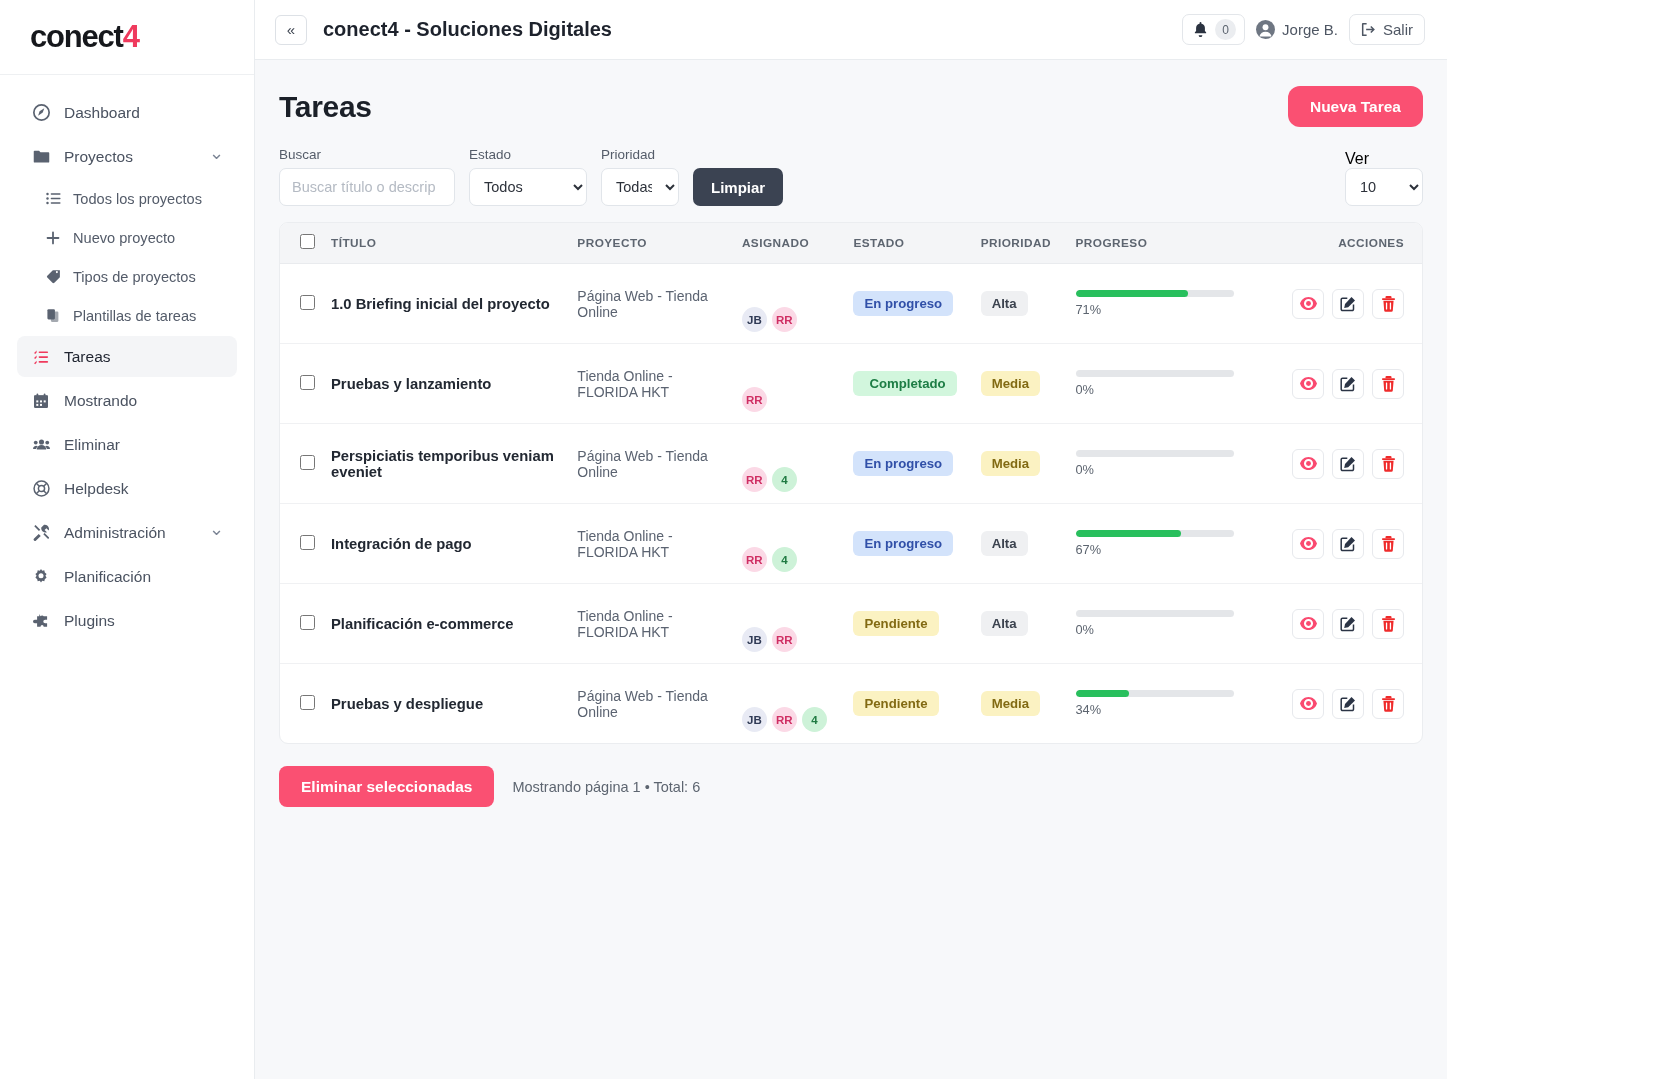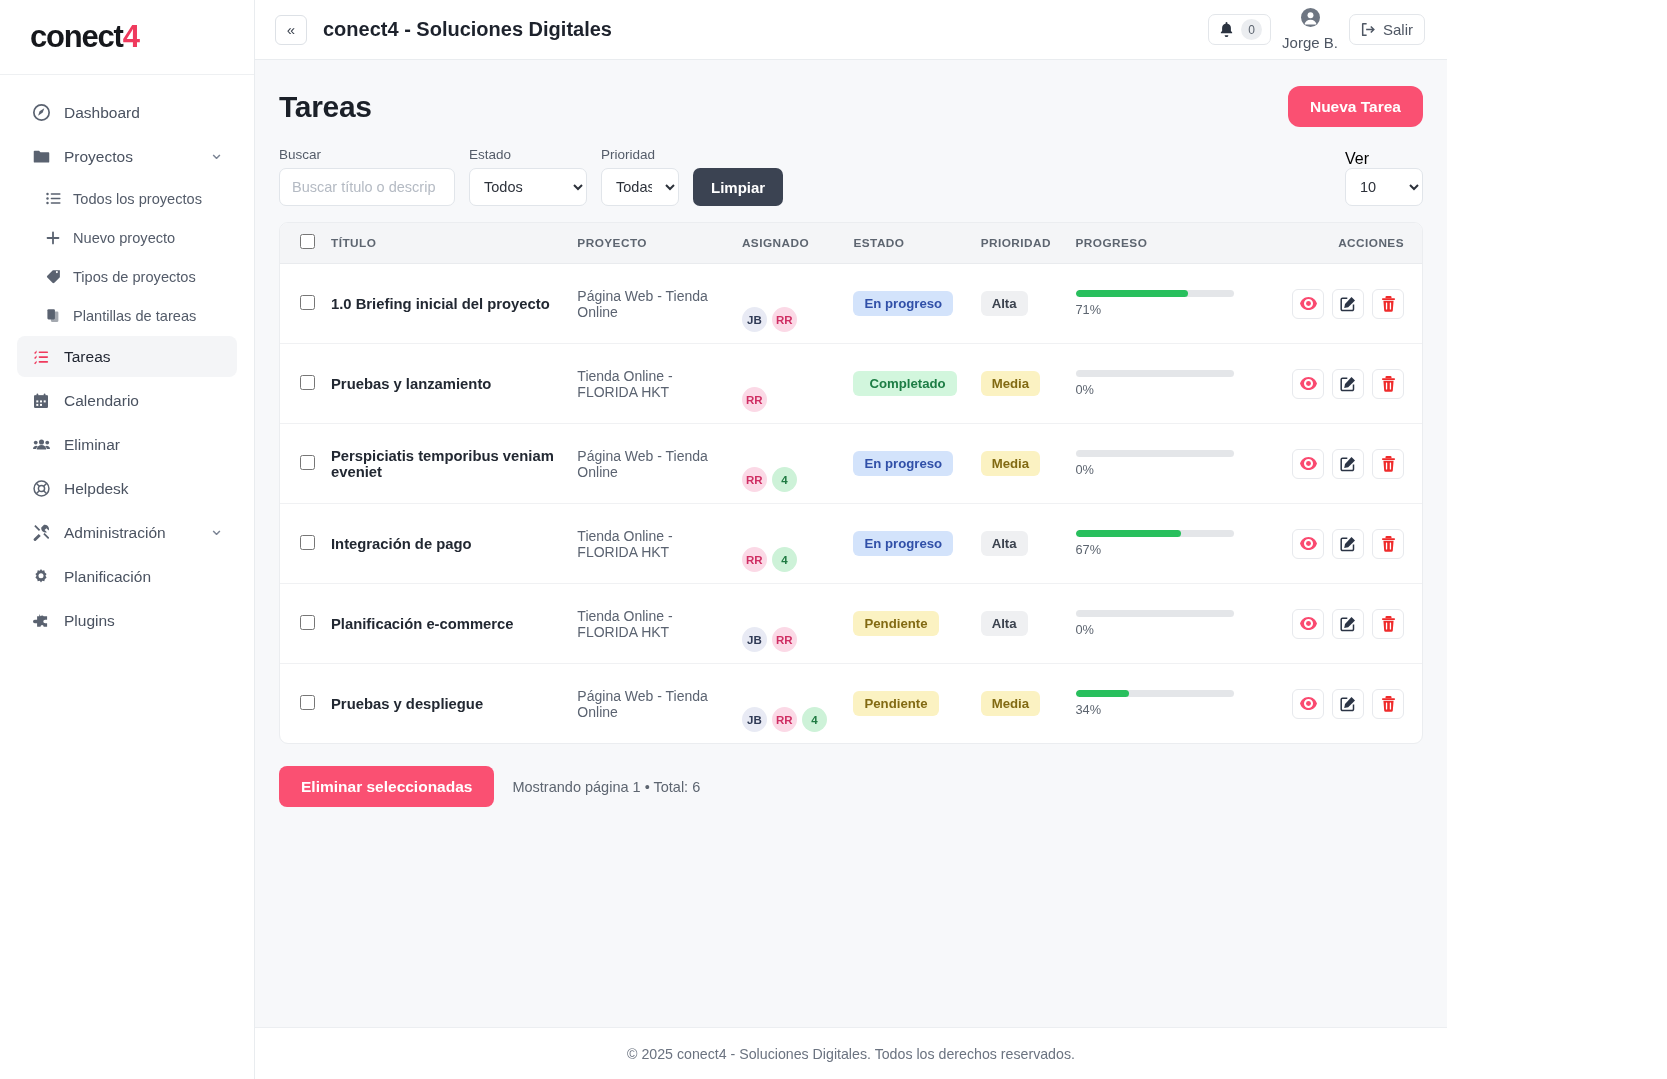--- a/index.html
+++ b/index.html
@@ -80,21 +80,21 @@
     background: #fff; display: flex; align-items: center; gap: 7px;
     padding: 0 8px 0 10px; cursor: pointer;
   }
   .notif-count {
     background: #ebedf0; color: #5c646f; border-radius: 50%;
     min-width: 21px; height: 21px; font-size: 12px;
     display: flex; align-items: center; justify-content: center; padding: 0 5px;
   }
   .user-chip {
     display: flex; align-items: center; gap: 7px;
-    font-size: 15px; color: #4e5663; cursor: pointer; flex-direction: column;
+    font-size: 15px; color: #4e5663; cursor: pointer;
   }
   .logout-btn {
     height: 31px; border: 1px solid #e3e6ea; border-radius: 7px;
     background: #fff; display: flex; align-items: center; gap: 7px;
     padding: 0 11px; font-size: 15px; color: #4e5663; cursor: pointer;
   }
 
   .content { flex: 1; padding: 26px 24px 0 24px; overflow: hidden; }
   .page-head { display: flex; align-items: center; margin-bottom: 20px; }
   .page-title { font-size: 30px; font-weight: 800; color: #1b2028; letter-spacing: -0.3px; }
@@ -298,21 +298,21 @@
               <rect x="1" y="2.3" width="14" height="3.2" rx="1.2" opacity=".6"></rect>
               <rect x="3.6" y=".6" width="1.6" height="3" rx=".7"></rect>
               <rect x="10.8" y=".6" width="1.6" height="3" rx=".7"></rect>
               <rect x="3.3" y="7.4" width="2" height="2" fill="#fff"></rect>
               <rect x="7" y="7.4" width="2" height="2" fill="#fff"></rect>
               <rect x="10.7" y="7.4" width="2" height="2" fill="#fff"></rect>
               <rect x="3.3" y="10.9" width="2" height="2" fill="#fff"></rect>
               <rect x="7" y="10.9" width="2" height="2" fill="#fff"></rect>
             </svg>
           </span>
-          <span class="lbl">Calendario</span>
+          <span class="lbl">Mostrando</span>
         </div>
         <div class="nav-item">
           <span class="ico">
             <svg width="17" height="17" viewBox="0 0 18 16" fill="currentColor">
               <circle cx="9" cy="5.3" r="2.7"></circle>
               <path d="M4 13.4a5 5 0 0 1 10 0z"></path>
               <circle cx="2.9" cy="6" r="2"></circle>
               <path d="M0 12.7a3.3 3.3 0 0 1 5-2.8 6.5 6.5 0 0 0-1.7 2.8z"></path>
               <circle cx="15.1" cy="6" r="2"></circle>
               <path d="M18 12.7a3.3 3.3 0 0 0-5-2.8 6.5 6.5 0 0 1 1.7 2.8z"></path>
@@ -758,17 +758,14 @@
         </table>
       </div>
 
       <div class="below">
         <button class="del-sel-btn">Eliminar seleccionadas</button>
         <span class="count-text">Mostrando página 1 • Total: 6</span>
       </div>
 
     </div>
 
-    <footer class="footer">
-      <span>© 2025 conect4 - Soluciones Digitales. Todos los derechos reservados.</span>
-    </footer>
   </div>
 </div>
 
 </body></html>

